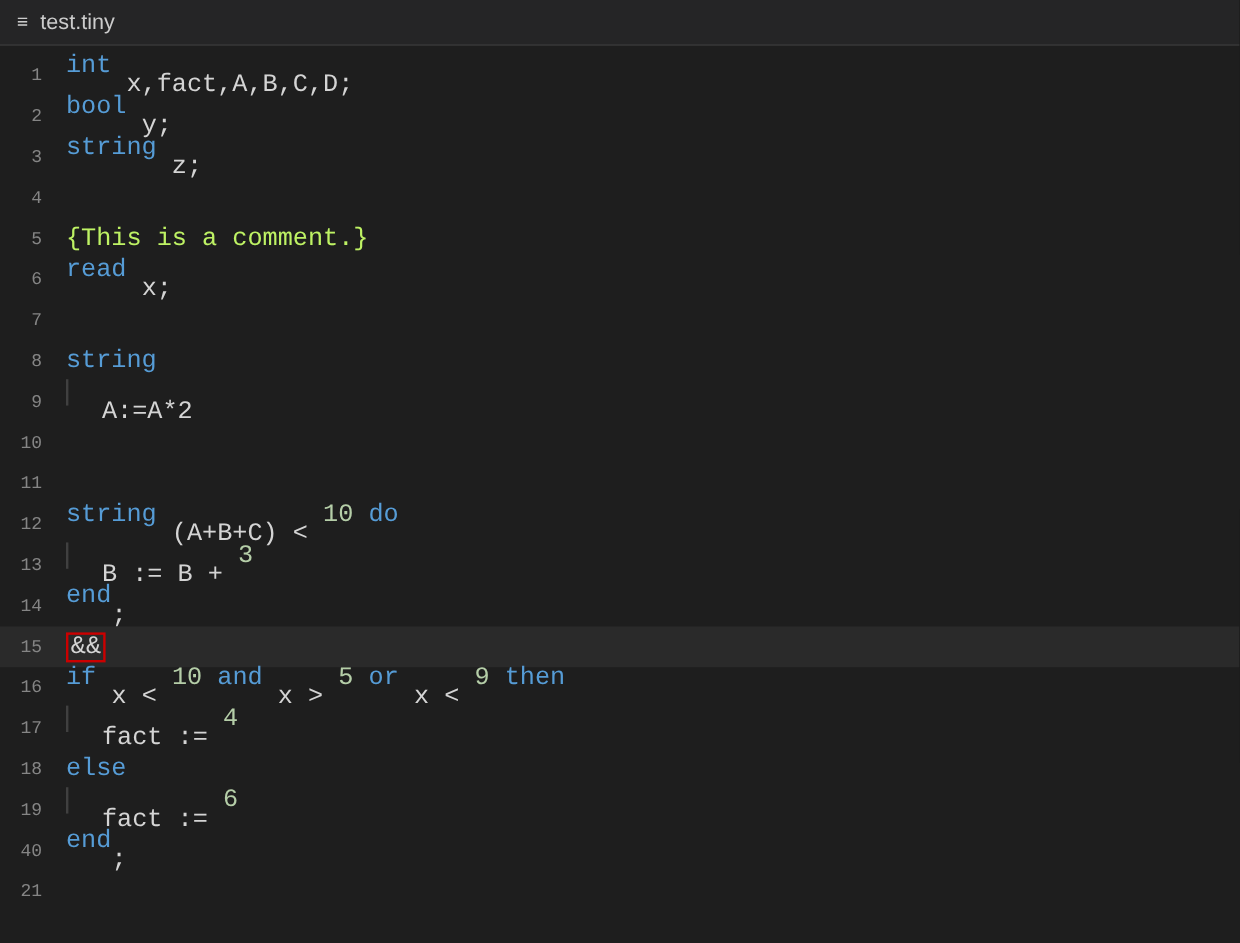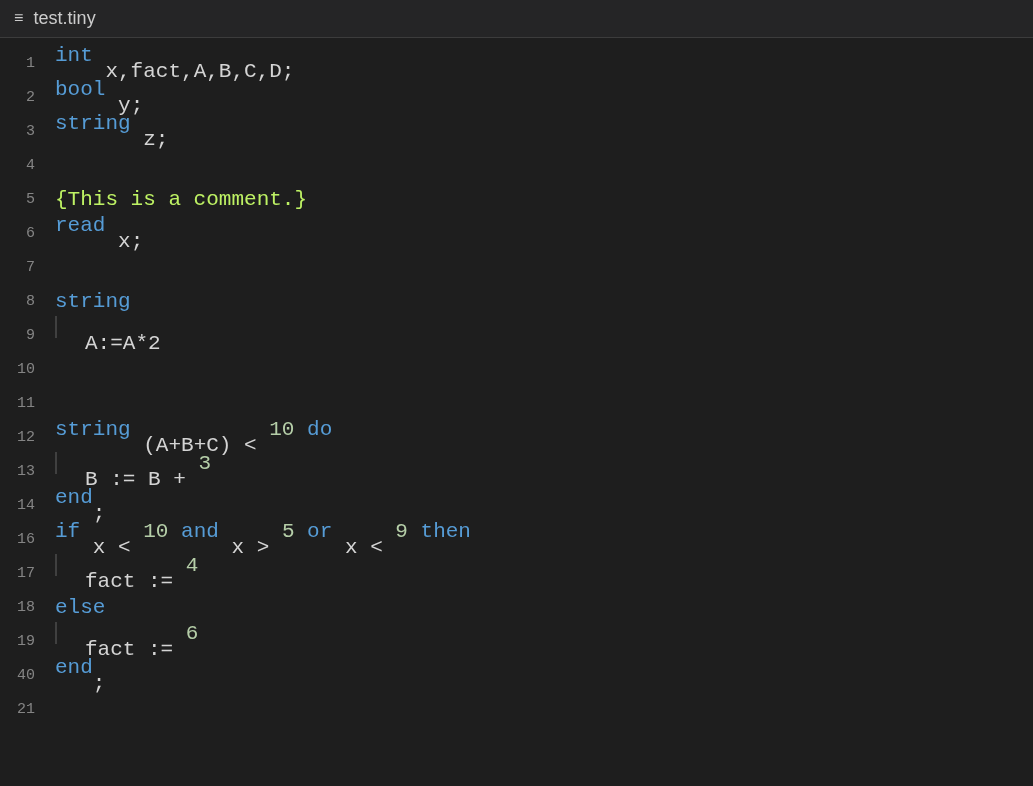--- a/index.html
+++ b/index.html
@@ -183,20 +183,24 @@
     <div class="code-line">
       <span class="line-number">13</span>
       <span class="line-content"><span style="display:inline-block;width:2px;height:22px;background:#404040;margin-right:28px;vertical-align:middle;"></span><span class="kw-plain">B := B + </span><span class="kw-number">3</span></span>
     </div>
 
     <div class="code-line">
       <span class="line-number">14</span>
       <span class="line-content"><span class="kw-keyword">end</span><span class="kw-plain">;</span></span>
     </div>
 
+    <div class="code-line line-15">
+      <span class="line-number">15</span>
+      <span class="line-content"><span class="highlight-box">&amp;&amp;</span></span>
+    </div>
 
     <div class="code-line">
       <span class="line-number">16</span>
       <span class="line-content"><span class="kw-keyword">if</span><span class="kw-plain"> x &lt; </span><span class="kw-number">10</span><span class="kw-plain"> </span><span class="kw-keyword">and</span><span class="kw-plain"> x &gt; </span><span class="kw-number">5</span><span class="kw-plain"> </span><span class="kw-keyword">or</span><span class="kw-plain"> x &lt; </span><span class="kw-number">9</span><span class="kw-plain"> </span><span class="kw-keyword">then</span></span>
     </div>
 
     <div class="code-line">
       <span class="line-number">17</span>
       <span class="line-content"><span style="display:inline-block;width:2px;height:22px;background:#404040;margin-right:28px;vertical-align:middle;"></span><span class="kw-plain">fact := </span><span class="kw-number">4</span></span>
     </div>

